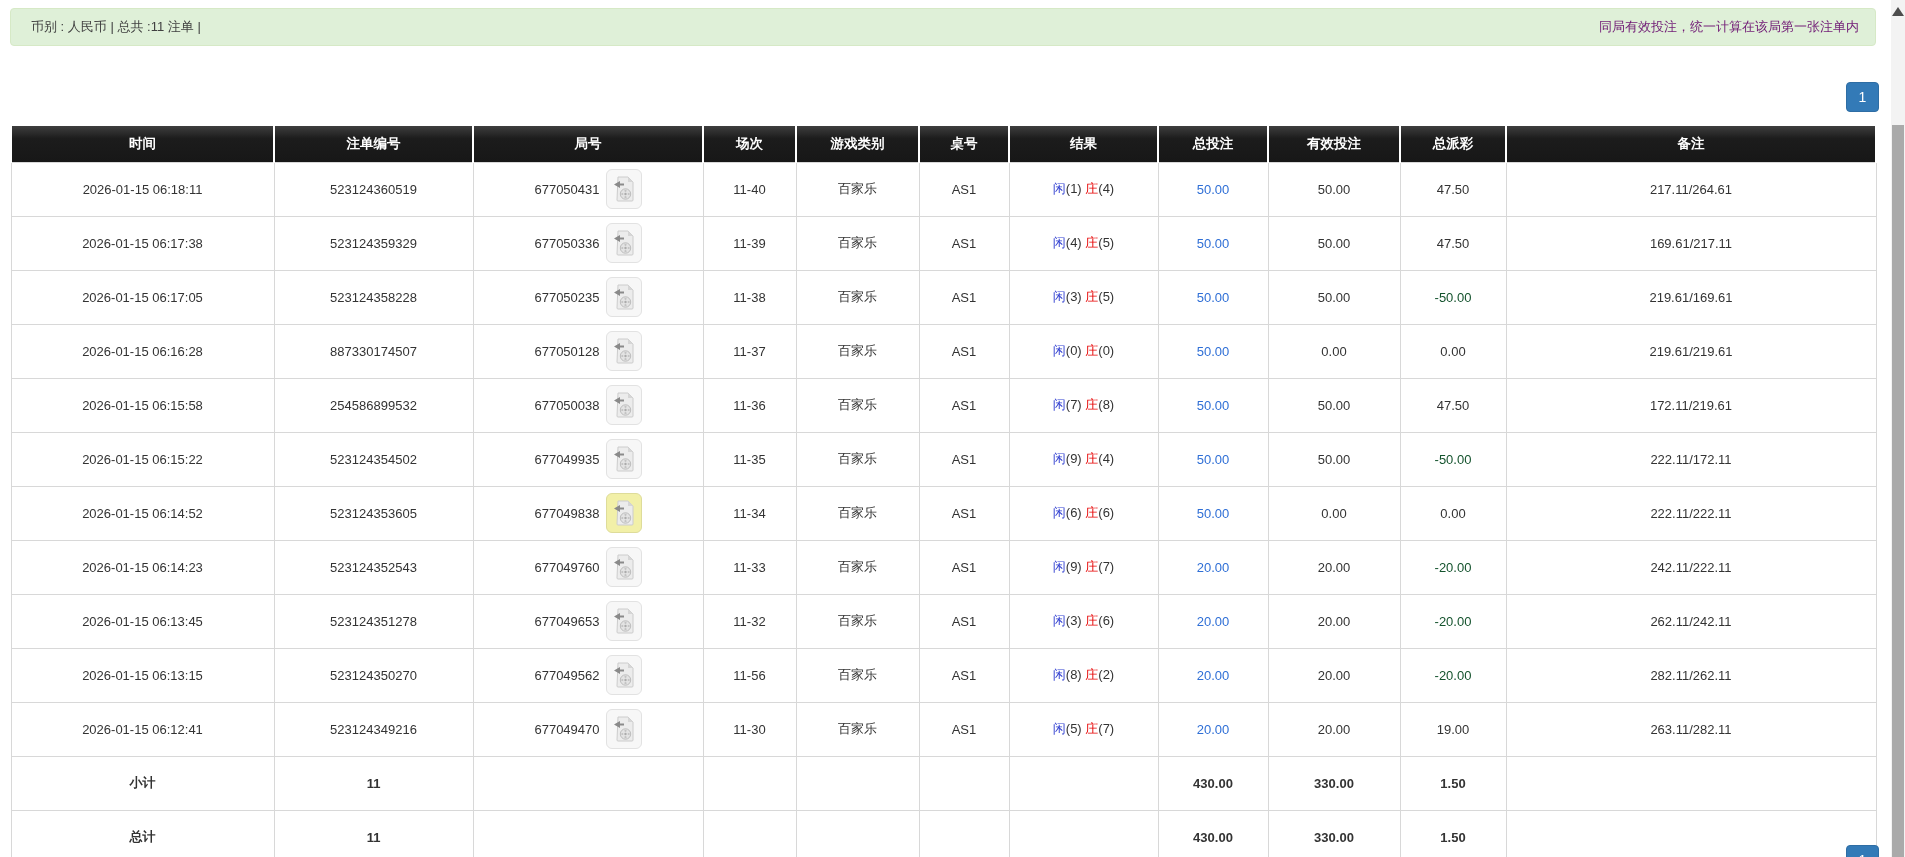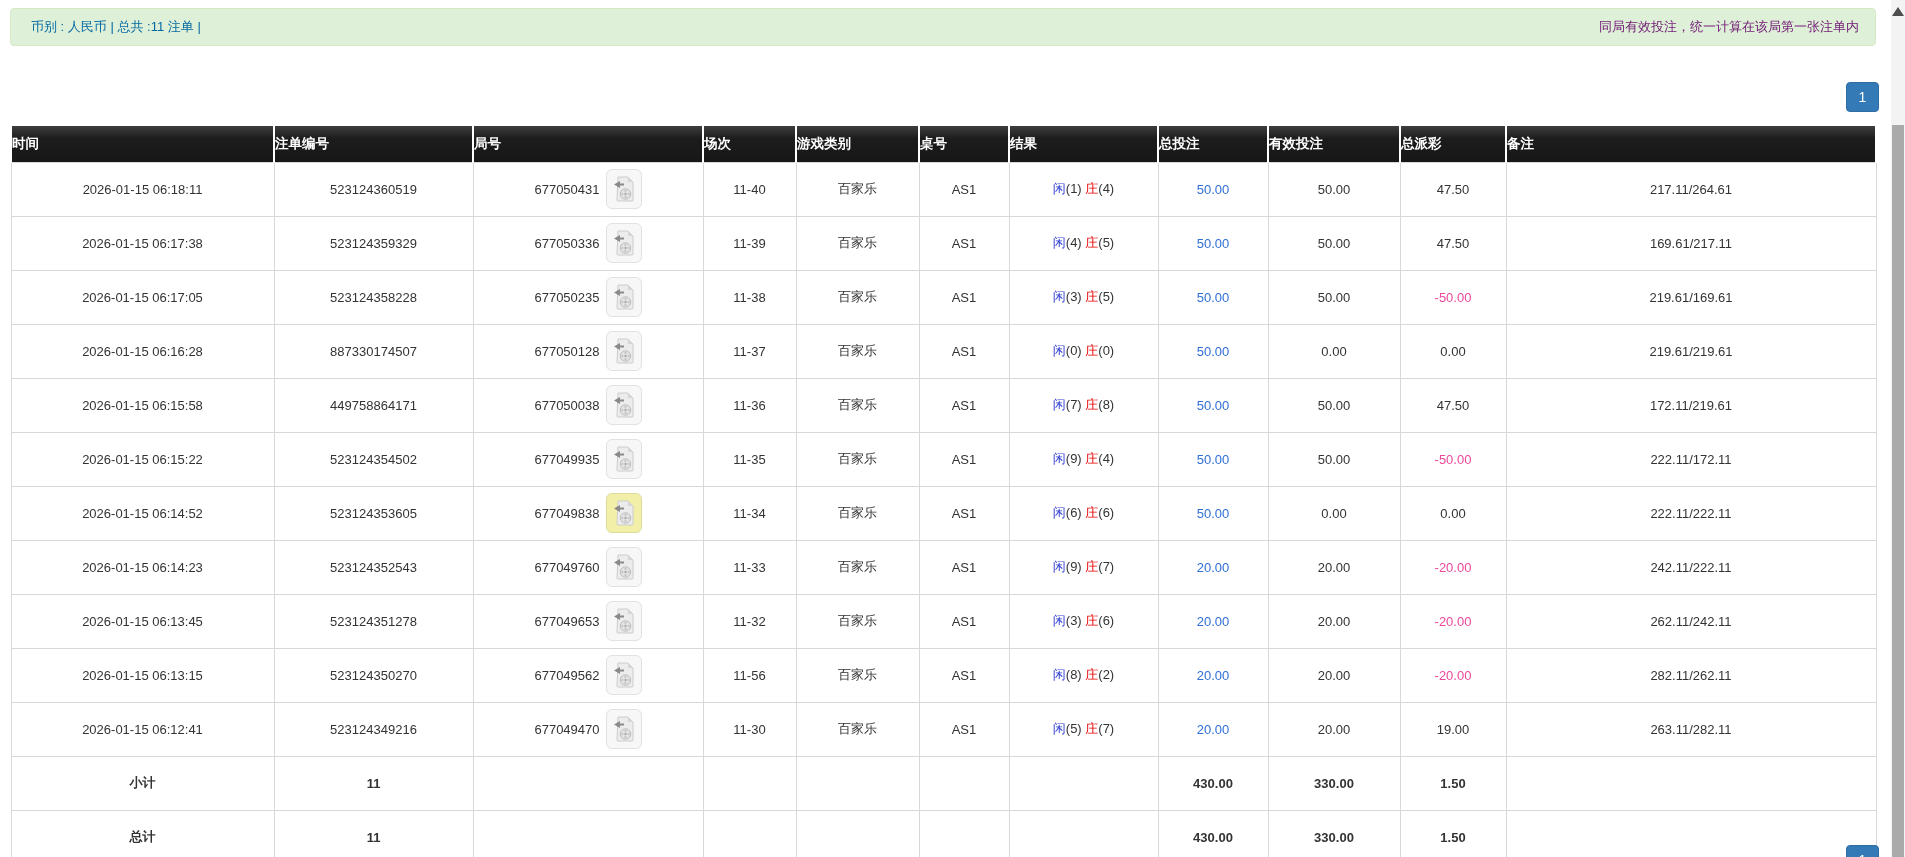--- a/index.html
+++ b/index.html
@@ -13,56 +13,56 @@
     background:#fff; overflow:hidden;
   }
 
   
   .alert-bar {
     position:absolute; left:10px; top:8px; width:1866px; height:38px;
     background:#dff0d8; border:1px solid #d6e9c6; border-radius:4px;
     display:flex; align-items:center; justify-content:space-between;
     padding:0 16px 0 20px; font-size:13px;
   }
-  .alert-left { color:#0369a1; }
+  .alert-left { color:#404040; }
   .alert-right { color:#701a75; }
 
   
   .page-btn {
     position:absolute; width:33px; height:30px;
     background:#337ab7; color:#fff; border:1px solid #2e6da4; border-radius:4px;
     font-size:14px; font-family:inherit; cursor:pointer; text-align:center; line-height:28px;
   }
   .page-btn-top { left:1846px; top:82px; }
   .page-btn-bottom { left:1846px; top:845px; }
 
   
   table.records {
     position:absolute; left:10px; top:126px; width:1865px;
     border-collapse:collapse; table-layout:fixed; font-size:13px;
   }
   table.records th {
     background:#1d1d1d; background:linear-gradient(180deg,#3e3e3e 0%,#1c1c1c 35%,#171717 100%);
     color:#fff; font-weight:bold; font-size:13.5px;
-    height:36px; text-align:left;
+    height:36px; text-align:center;
     border-left:2px solid #fff; border-right:2px solid #fff;
   }
   table.records tbody td {
     height:54px; text-align:center; background:#fff;
     border:1px solid #d8d8d8; color:#333;
   }
   tr.highlight td { background:#f8f793; }
   tr.summary td {
     height:38px; background:#999999; color:#fff; font-weight:bold;
     border:2px solid #fff; text-align:center;
   }
   .txt-player { color:#2d3cd0; }
   .txt-banker { color:#e60000; }
   .txt-link { color:#2f6fd6; cursor:pointer; }
-  .txt-neg { color:#ec4899; }
+  .txt-neg { color:#14532d; }
 
   .round-cell-inner { display:inline-flex; align-items:center; gap:6px; }
   .video-btn {
     width:36px; height:40px; background:#f7f7f7; border:1px solid #e2e2e2;
     border-radius:6px; cursor:pointer; display:inline-flex;
     align-items:center; justify-content:center; padding:0; vertical-align:middle;
   }
   tr.highlight .video-btn { background:#f2f0a8; border-color:#dedc9a; }
 
   
@@ -227,21 +227,21 @@
           <td><span>百家乐</span></td>
           <td><span>AS1</span></td>
           <td><span class="txt-player">闲</span><span>(0)</span> <span class="txt-banker">庄</span><span>(0)</span></td>
           <td><span class="txt-link">50.00</span></td>
           <td><span>0.00</span></td>
           <td><span>0.00</span></td>
           <td><span>219.61/219.61</span></td>
         </tr>
         <tr>
           <td><span>2026-01-15 06:15:58</span></td>
-          <td><span>449758864171</span></td>
+          <td><span>254586899532</span></td>
           <td><span class="round-cell-inner">
               <span>677050038</span>
               <button class="video-btn">
                 <svg width="24" height="28" viewBox="0 0 24 28">
                   <path d="M6 2 h10 l5 5 v18 a1 1 0 0 1 -1 1 h-14 a1 1 0 0 1 -1 -1 z" fill="#ececec" stroke="#cccccc"></path>
                   <path d="M16 2 l5 5 h-5 z" fill="#d6d6d6"></path>
                   <path d="M8 6 l-6 3.5 6 3.5 v-2.4 h4 v-2.2 h-4 z" fill="#8a8a8a"></path>
                   <circle cx="13.5" cy="19" r="5.2" fill="#e3e3e3" stroke="#bdbdbd"></circle>
                   <circle cx="13.5" cy="19" r="1.2" fill="#ababab"></circle>
                   <circle cx="13.5" cy="15.8" r="1.1" fill="#c2c2c2"></circle>

